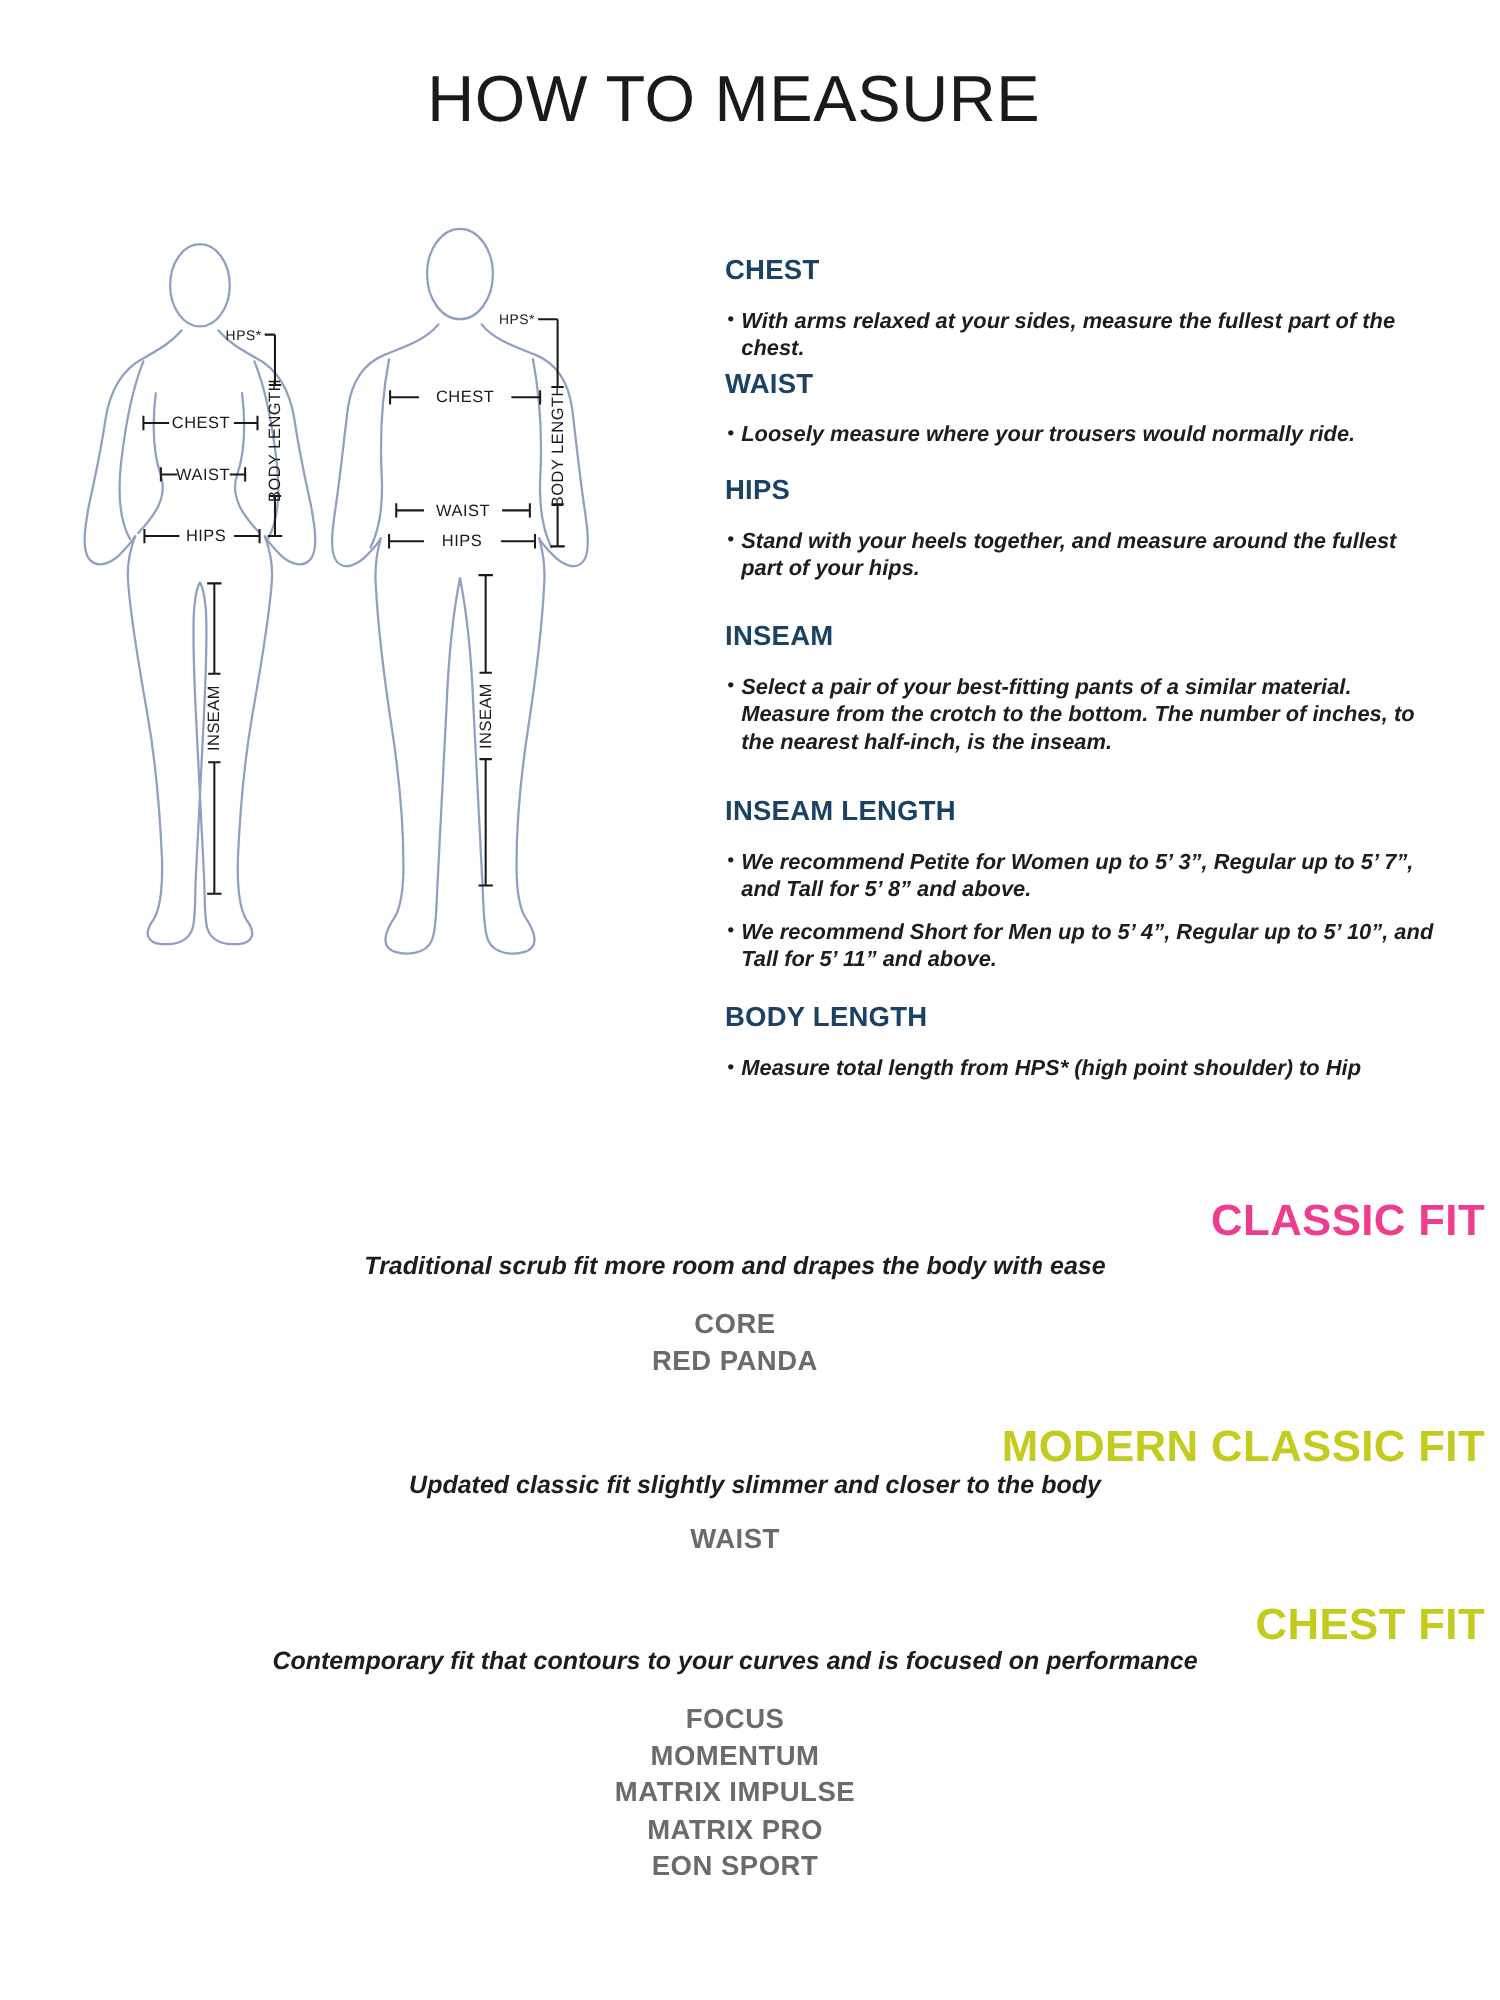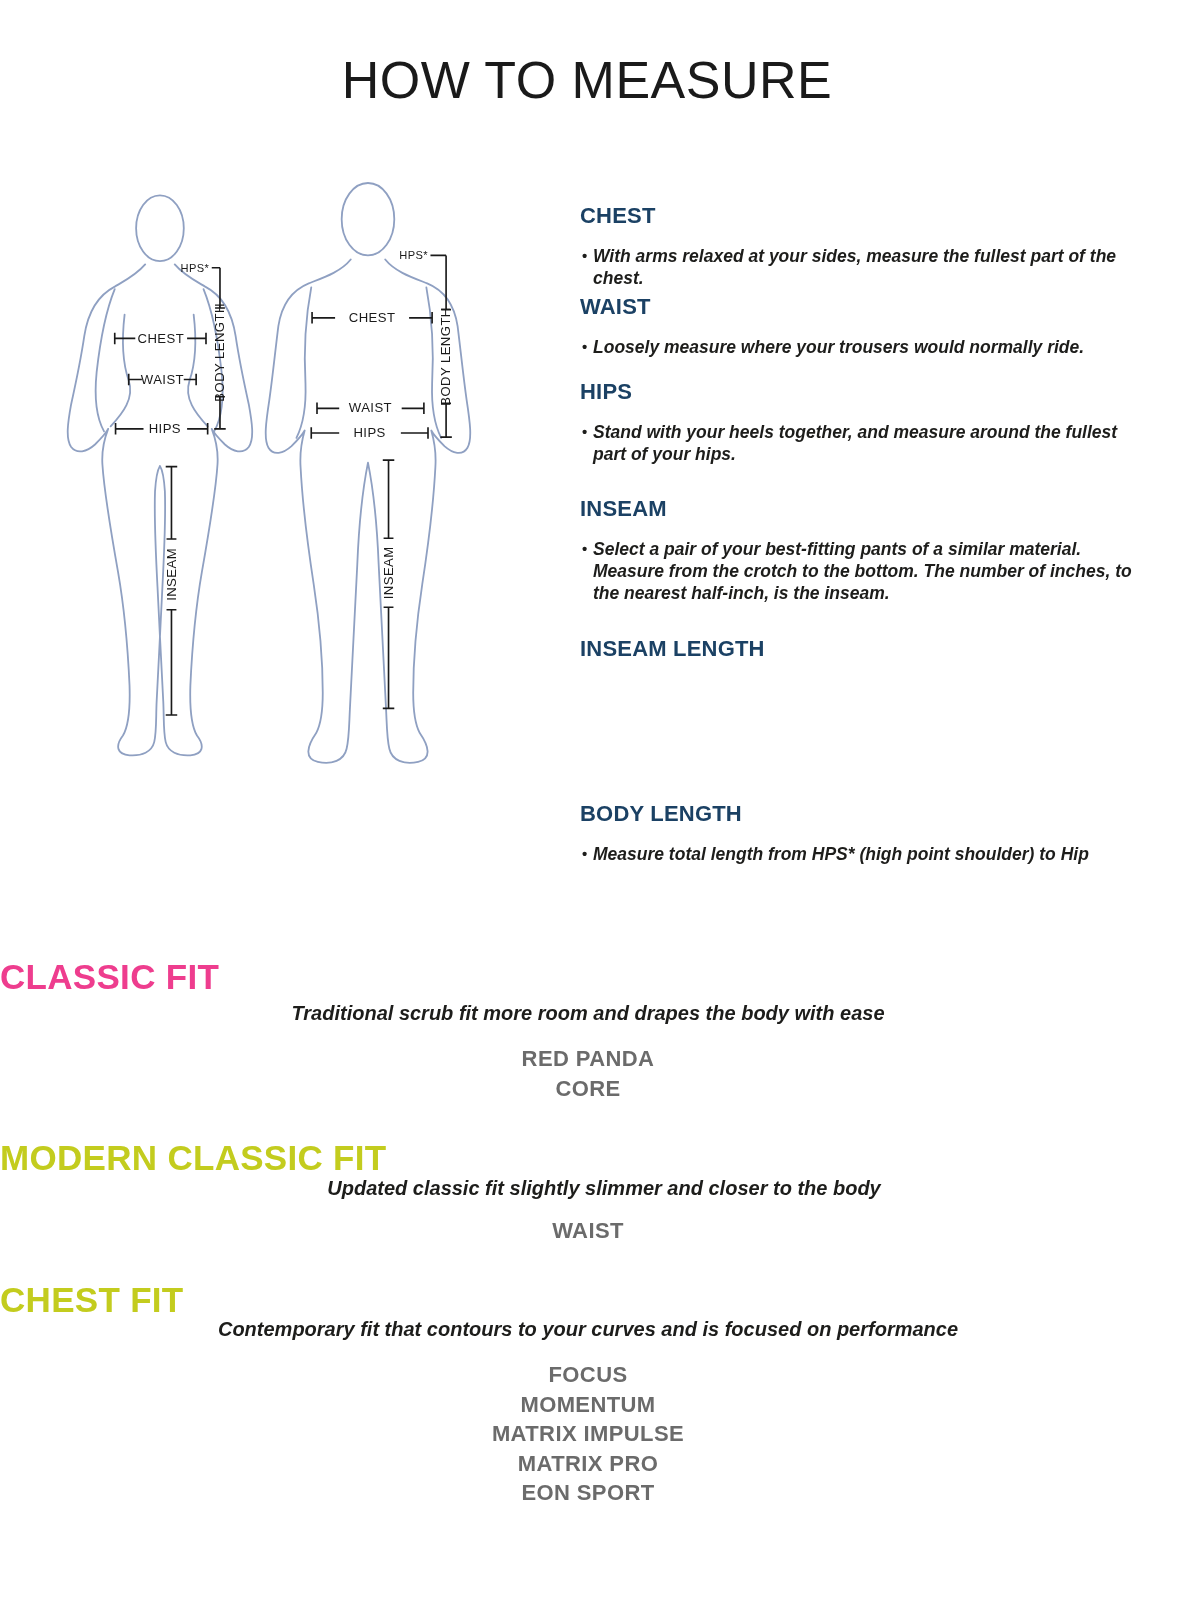--- a/index.html
+++ b/index.html
@@ -41,21 +41,21 @@
   }
   .sec-chest{top:203px;}
   .sec-waist{top:294px;}
   .sec-hips{top:379px;}
   .sec-inseam{top:496px;}
   .sec-inseam-length{top:636px;}
   .sec-body-length{top:801px;}
   
   .figures{position:absolute;left:0;top:160px;}
   
-  .fit-block{position:absolute;left:0;width:1176px;text-align:left;}
+  .fit-block{position:absolute;left:12px;width:1176px;text-align:right;}
   .fit-heading{font-size:35px;line-height:38px;font-weight:700;letter-spacing:0.3px;}
   .fit-heading.pink{color:#ee3d8e;}
   .fit-heading.green{color:#c3cc1e;}
   .fit-desc{
     position:absolute;left:0;width:1176px;text-align:center;
     font-style:italic;font-weight:600;font-size:20px;line-height:24px;color:#1d1d1b;
   }
   .fit-products{
     position:absolute;left:0;width:1176px;text-align:center;
     font-weight:700;font-size:22px;line-height:29.5px;
@@ -139,36 +139,40 @@
 
     <div class="m-section sec-inseam">
       <h3>INSEAM</h3>
       <ul>
         <li>Select a pair of your best-fitting pants of a similar material. Measure from the crotch to the bottom. The number of inches, to the nearest half-inch, is the inseam.</li>
       </ul>
     </div>
 
     <div class="m-section sec-inseam-length">
       <h3>INSEAM LENGTH</h3>
+      <ul>
+        <li>We recommend Petite for Women up to 5’ 3”, Regular up to 5’ 7”, and Tall for 5’ 8” and above.</li>
+        <li>We recommend Short for Men up to 5’ 4”, Regular up to 5’ 10”, and Tall for 5’ 11” and above.</li>
+      </ul>
     </div>
 
     <div class="m-section sec-body-length">
       <h3>BODY LENGTH</h3>
       <ul>
         <li>Measure total length from HPS* (high point shoulder) to Hip</li>
       </ul>
     </div>
 
   </div>
 
   <div class="fit-block fit-heading pink t-classic-h">CLASSIC FIT</div>
   <div class="fit-desc t-classic-d">Traditional scrub fit more room and drapes the body with ease</div>
   <div class="fit-products t-classic-p">
+    <div>CORE</div>
     <div>RED PANDA</div>
-    <div>CORE</div>
   </div>
 
   <div class="fit-block fit-heading green t-mclassic-h">MODERN CLASSIC FIT</div>
   <div class="fit-desc t-mclassic-d">Updated classic fit slightly slimmer and closer to the body</div>
   <div class="fit-products t-mclassic-p">
     <div>WAIST</div>
   </div>
 
   <div class="fit-block fit-heading green t-modern-h">CHEST FIT</div>
   <div class="fit-desc t-modern-d">Contemporary fit that contours to your curves and is focused on performance</div>

